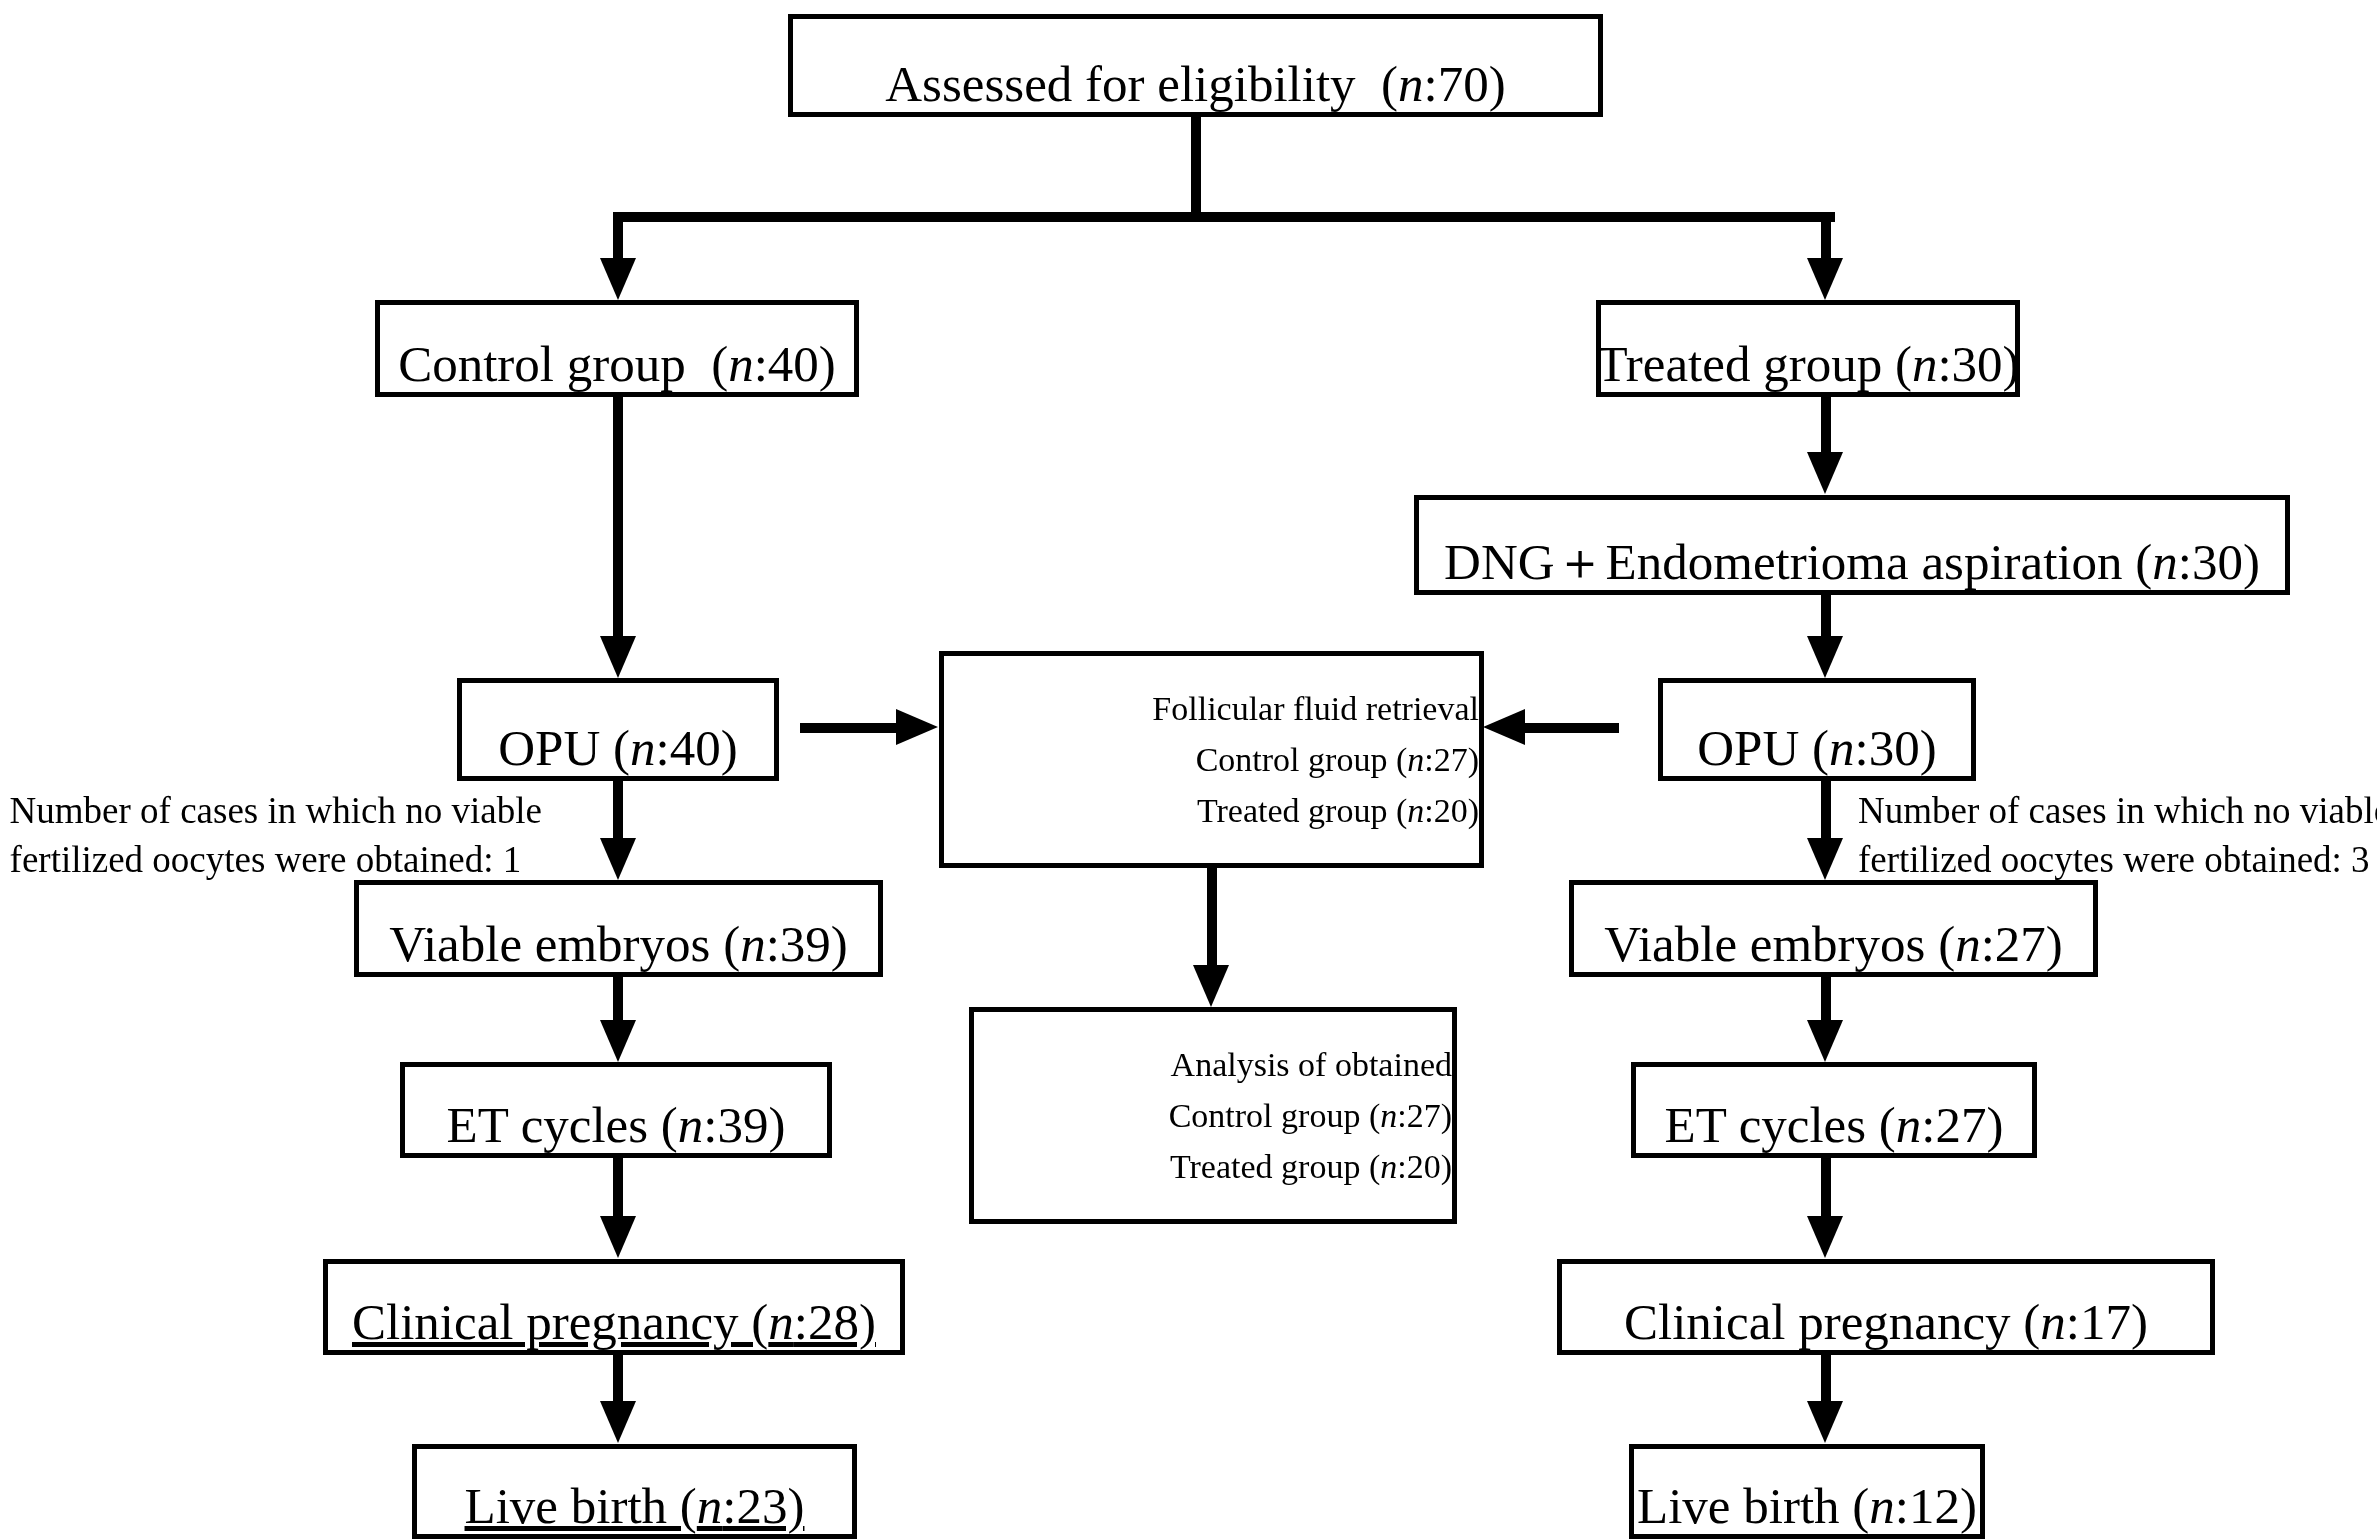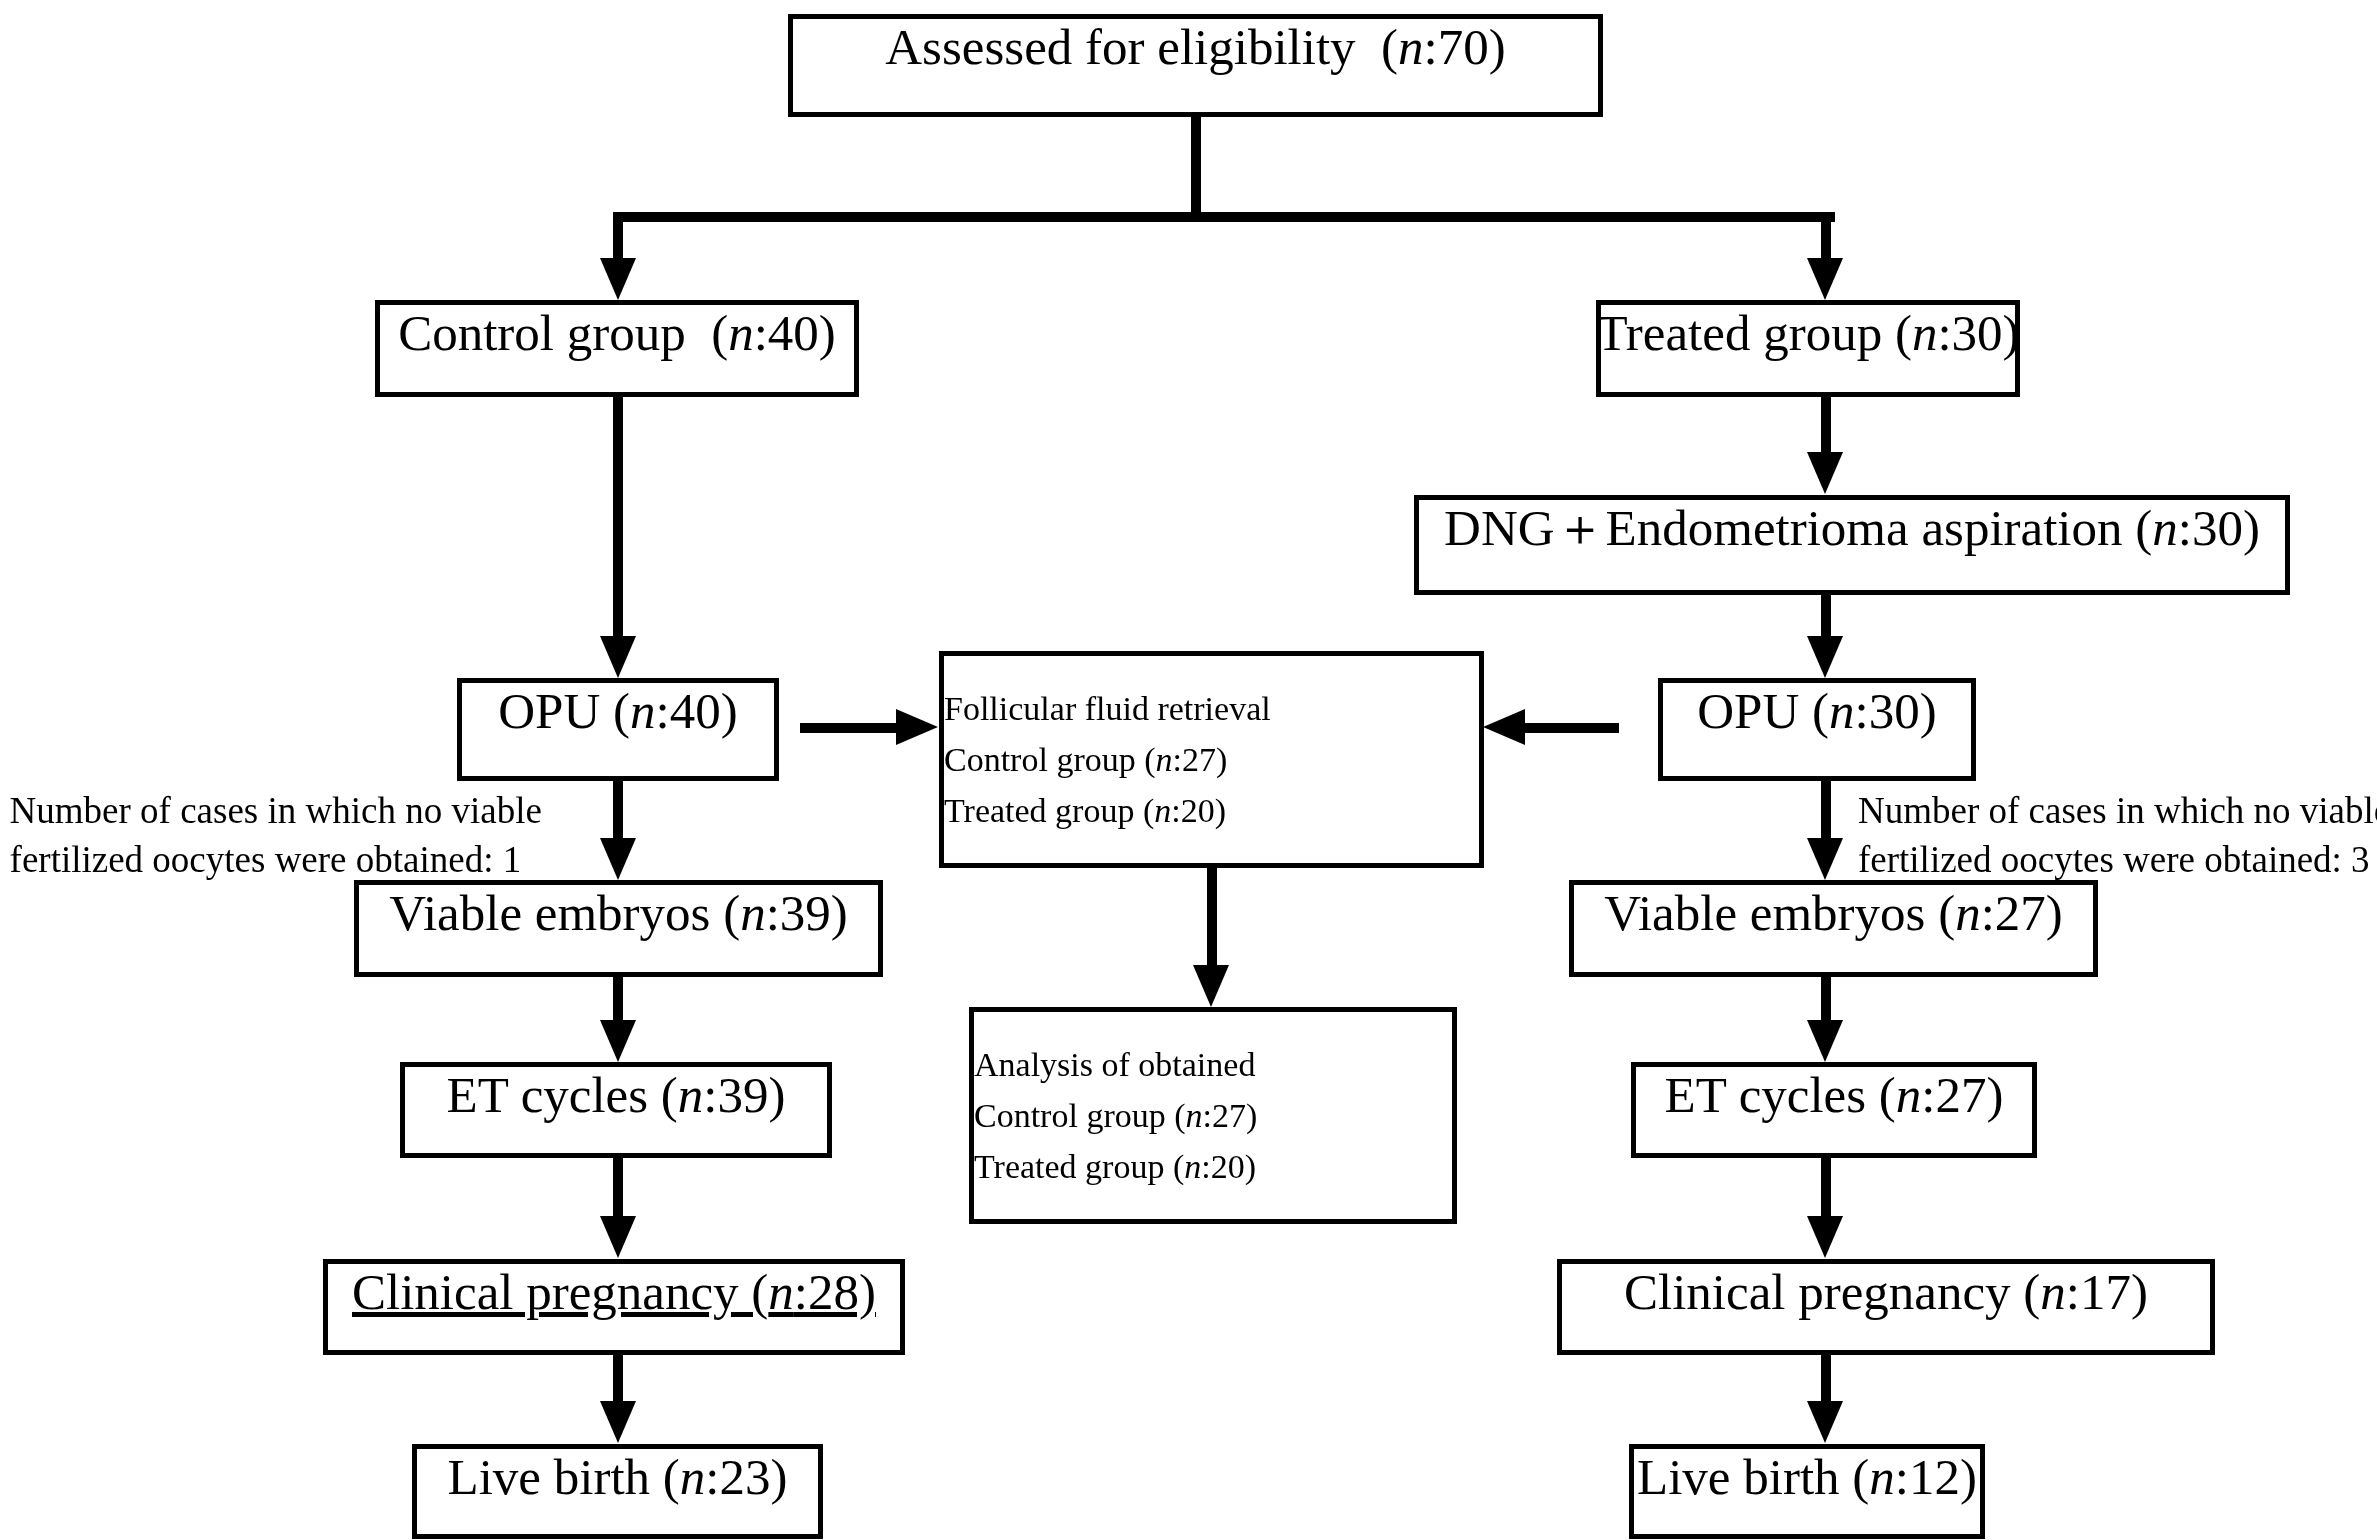--- a/index.html
+++ b/index.html
@@ -2,21 +2,21 @@
 <html style="font-size:11px"><head>
 <meta charset="utf-8">
 <style>
   html, body { margin:0; padding:0; }
   body {
     width:2377px; height:1540px; background:#ffffff; position:relative;
     overflow:hidden; font-family:"Liberation Serif","DejaVu Serif",serif; color:#000;
   }
   .box {
     position:absolute; box-sizing:border-box; background:#ffffff;
-    border:5.5px solid #000; display:flex; align-items:flex-start; justify-content:center;
+    border:5.5px solid #000; display:flex; align-items:flex-end; justify-content:center;
     text-align:center; z-index:2;
   }
   .box .lbl { font-size:51px; line-height:1.1; white-space:nowrap; }
   .box.multi { flex-direction:column; }
   .box.multi .line { font-size:34px; line-height:1.5; white-space:nowrap; }
   .vbar { position:absolute; width:9.6px; background:#000; z-index:1; }
   .hbar { position:absolute; height:9.6px; background:#000; z-index:1; }
   .head-down {
     position:absolute; width:0; height:0; z-index:1;
     border-left:18.5px solid transparent; border-right:18.5px solid transparent;
@@ -94,21 +94,21 @@
 </div>
 
 <div class="box" style="left:323px;  top:1259px; width:582px; height:96px;text-decoration:underline;">
   <span class="lbl">Clinical pregnancy (<i>n</i>:28)</span>
 </div>
 
 <div class="box" style="left:1557px; top:1259px; width:658px; height:96px;">
   <span class="lbl">Clinical pregnancy (<i>n</i>:17)</span>
 </div>
 
-<div class="box" style="left:412px;  top:1444px; width:411px; height:95px;">
+<div class="box" style="left:412px;  top:1444px; width:445px; height:95px;text-decoration:underline;">
   <span class="lbl">Live birth (<i>n</i>:23)</span>
 </div>
 
 <div class="box" style="left:1629px; top:1444px; width:356px; height:95px;">
   <span class="lbl">Live birth (<i>n</i>:12)</span>
 </div>
 
 <div class="annotation" style="left:9.6px; top:787px;">
   <div>Number of cases in which no viable</div>
   <div>fertilized oocytes were obtained: 1</div>

